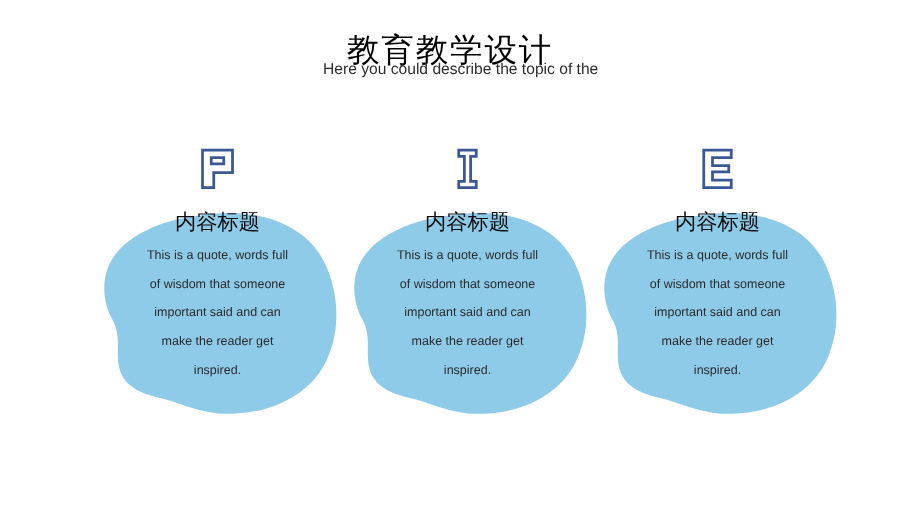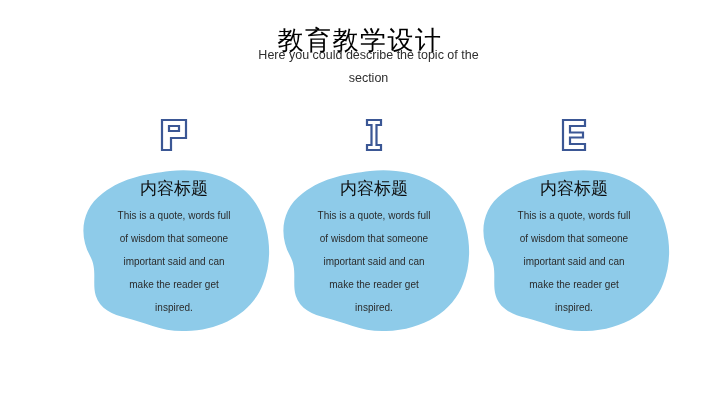--- a/index.html
+++ b/index.html
@@ -23,35 +23,34 @@
   }
   .letter .glyph{
     fill:#ffffff;stroke:var(--letter_outline,#3b5795);stroke-width:2.2;
     fill-rule:evenodd;stroke-linejoin:miter;
   }
   .blob-wrap{position:absolute;top:49px;left:0;width:198px;height:166px;}
   .blob{position:absolute;top:0;left:0;width:100%;height:100%;}
   .blob-path{fill:var(--blob,#8ecbe9);}
   .blob-text{position:absolute;top:0;left:0;width:100%;text-align:center;}
   .card-heading{
-    margin-top:11px;font-size:17px;line-height:22px;color:#0d0d0d;font-weight:normal;
+    font-size:17px;line-height:22px;color:#0d0d0d;font-weight:normal;
   }
   .card-quote{
     margin-top:4px;font-size:10px;line-height:23px;color:#2b2b2b;
   }
 </style>
 </head>
 <body>
 
 <div class="slide">
 
   <div class="slide-title">教育教学设计</div>
   <div class="slide-subtitle">
       <div>Here you could describe the topic of the</div>
-      <div>section</div>
     </div>
 
   <div class="card c0">
     <svg class="letter" viewBox="0 0 28 34">
         <path class="glyph" d="M2 2 H26 V20 H11 V32 H2 Z M9 8 H19 V13 H9 Z"></path>
       </svg>
     <div class="blob-wrap">
       <svg class="blob" viewBox="0 0 200 165" preserveAspectRatio="none">
         <path class="blob-path" d="M96 4 C136 0 172 14 186 42 C197 63 200 92 190 116 C180 143 150 162 112 163 C88 164 70 154 52 150 C38 147 25 141 21 128 C17 115 23 102 15 88 C4 68 6 42 28 26 C50 10 72 7 96 4 Z"></path>
       </svg>

